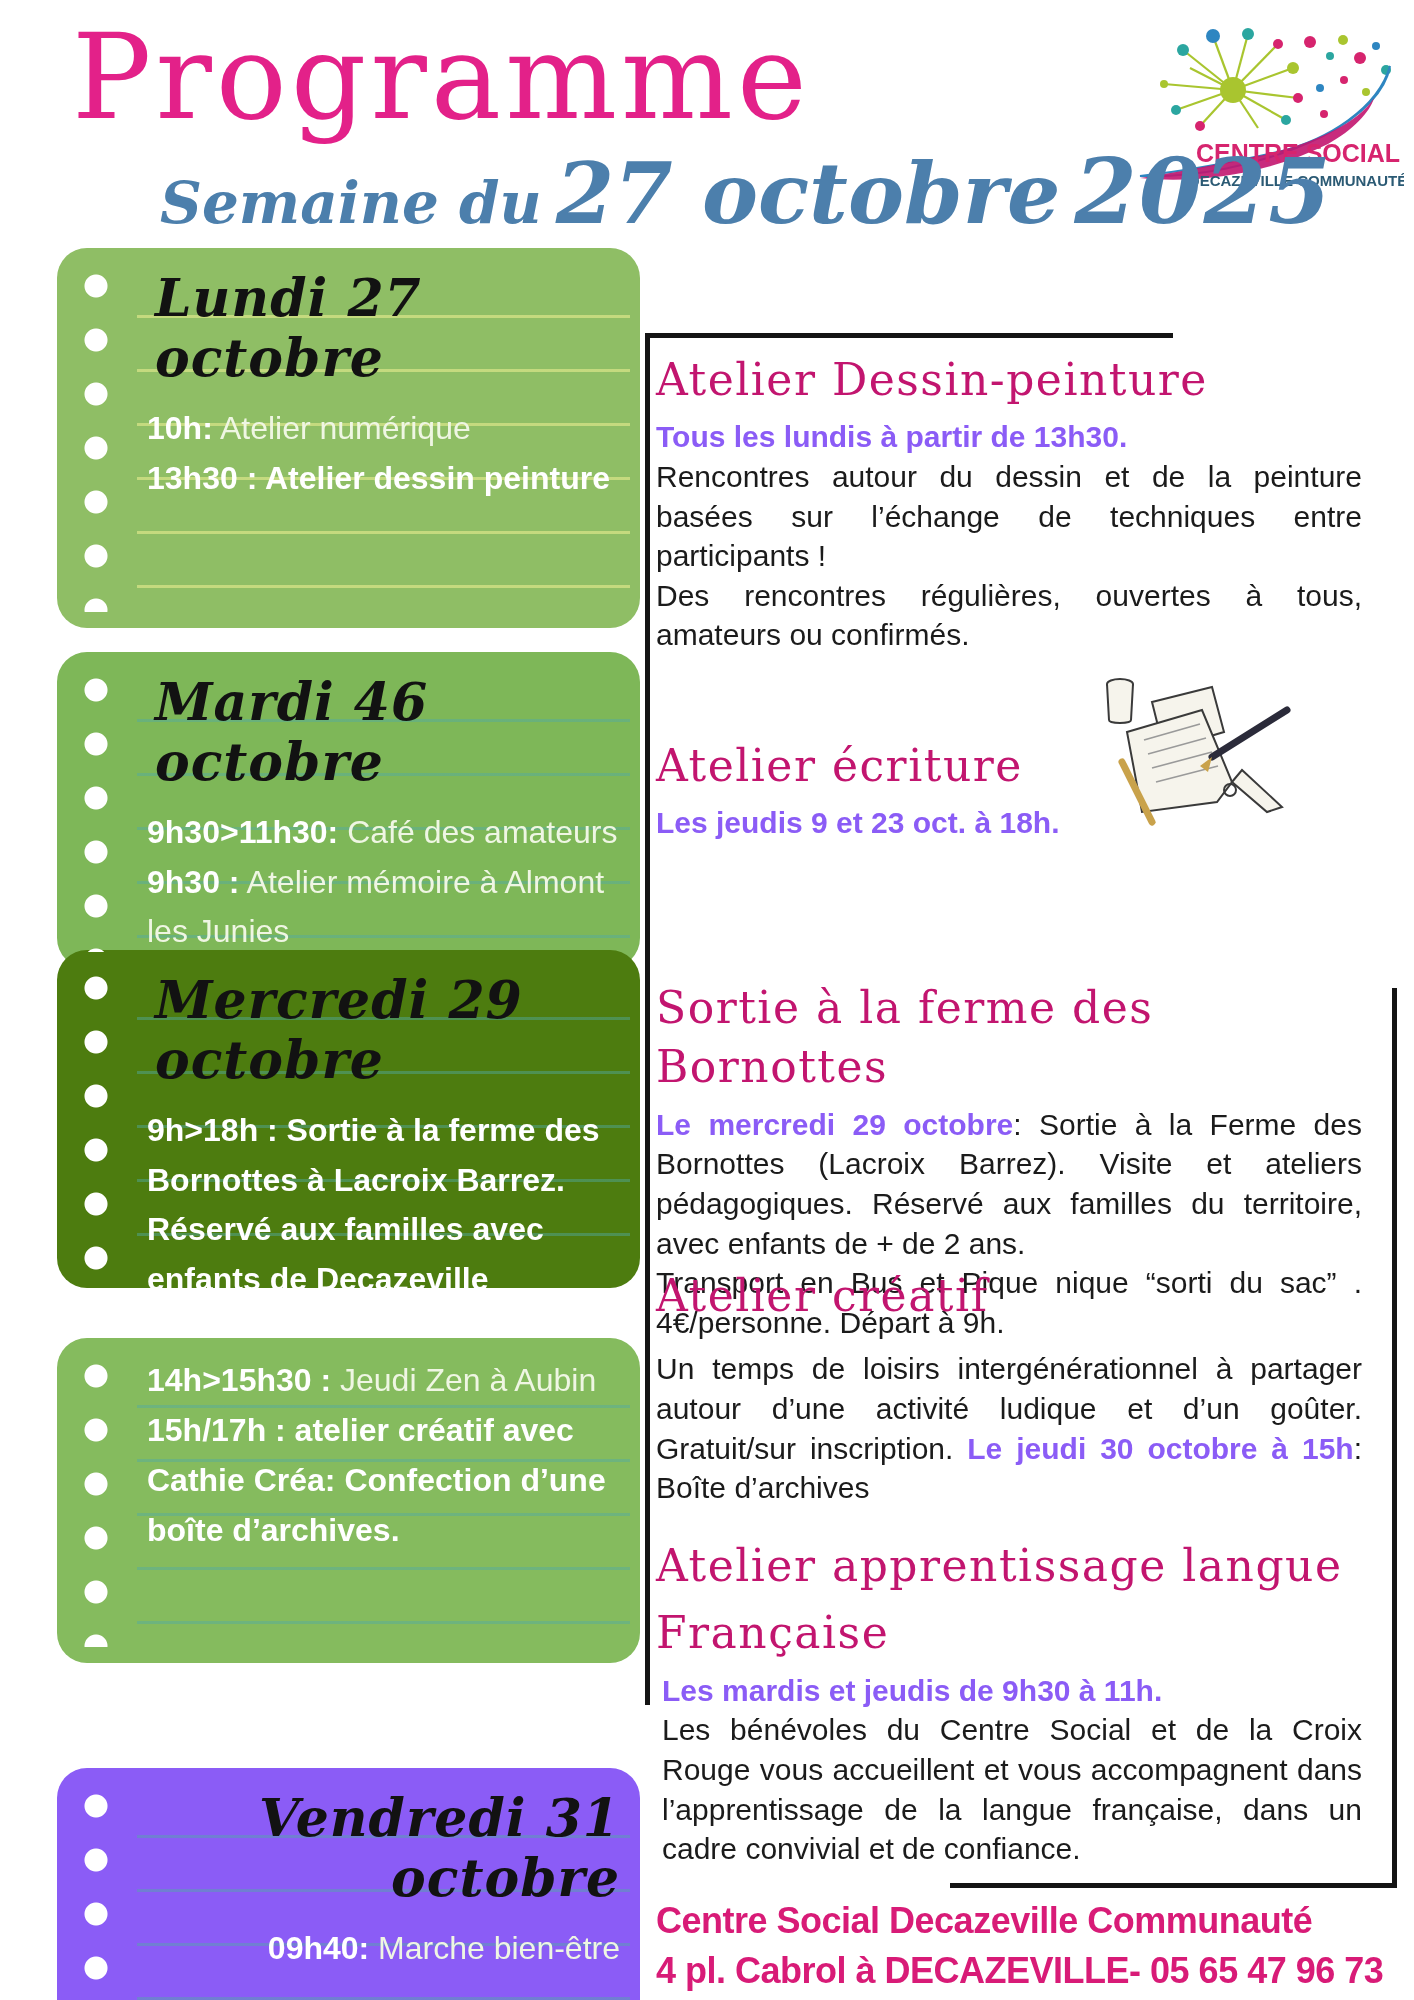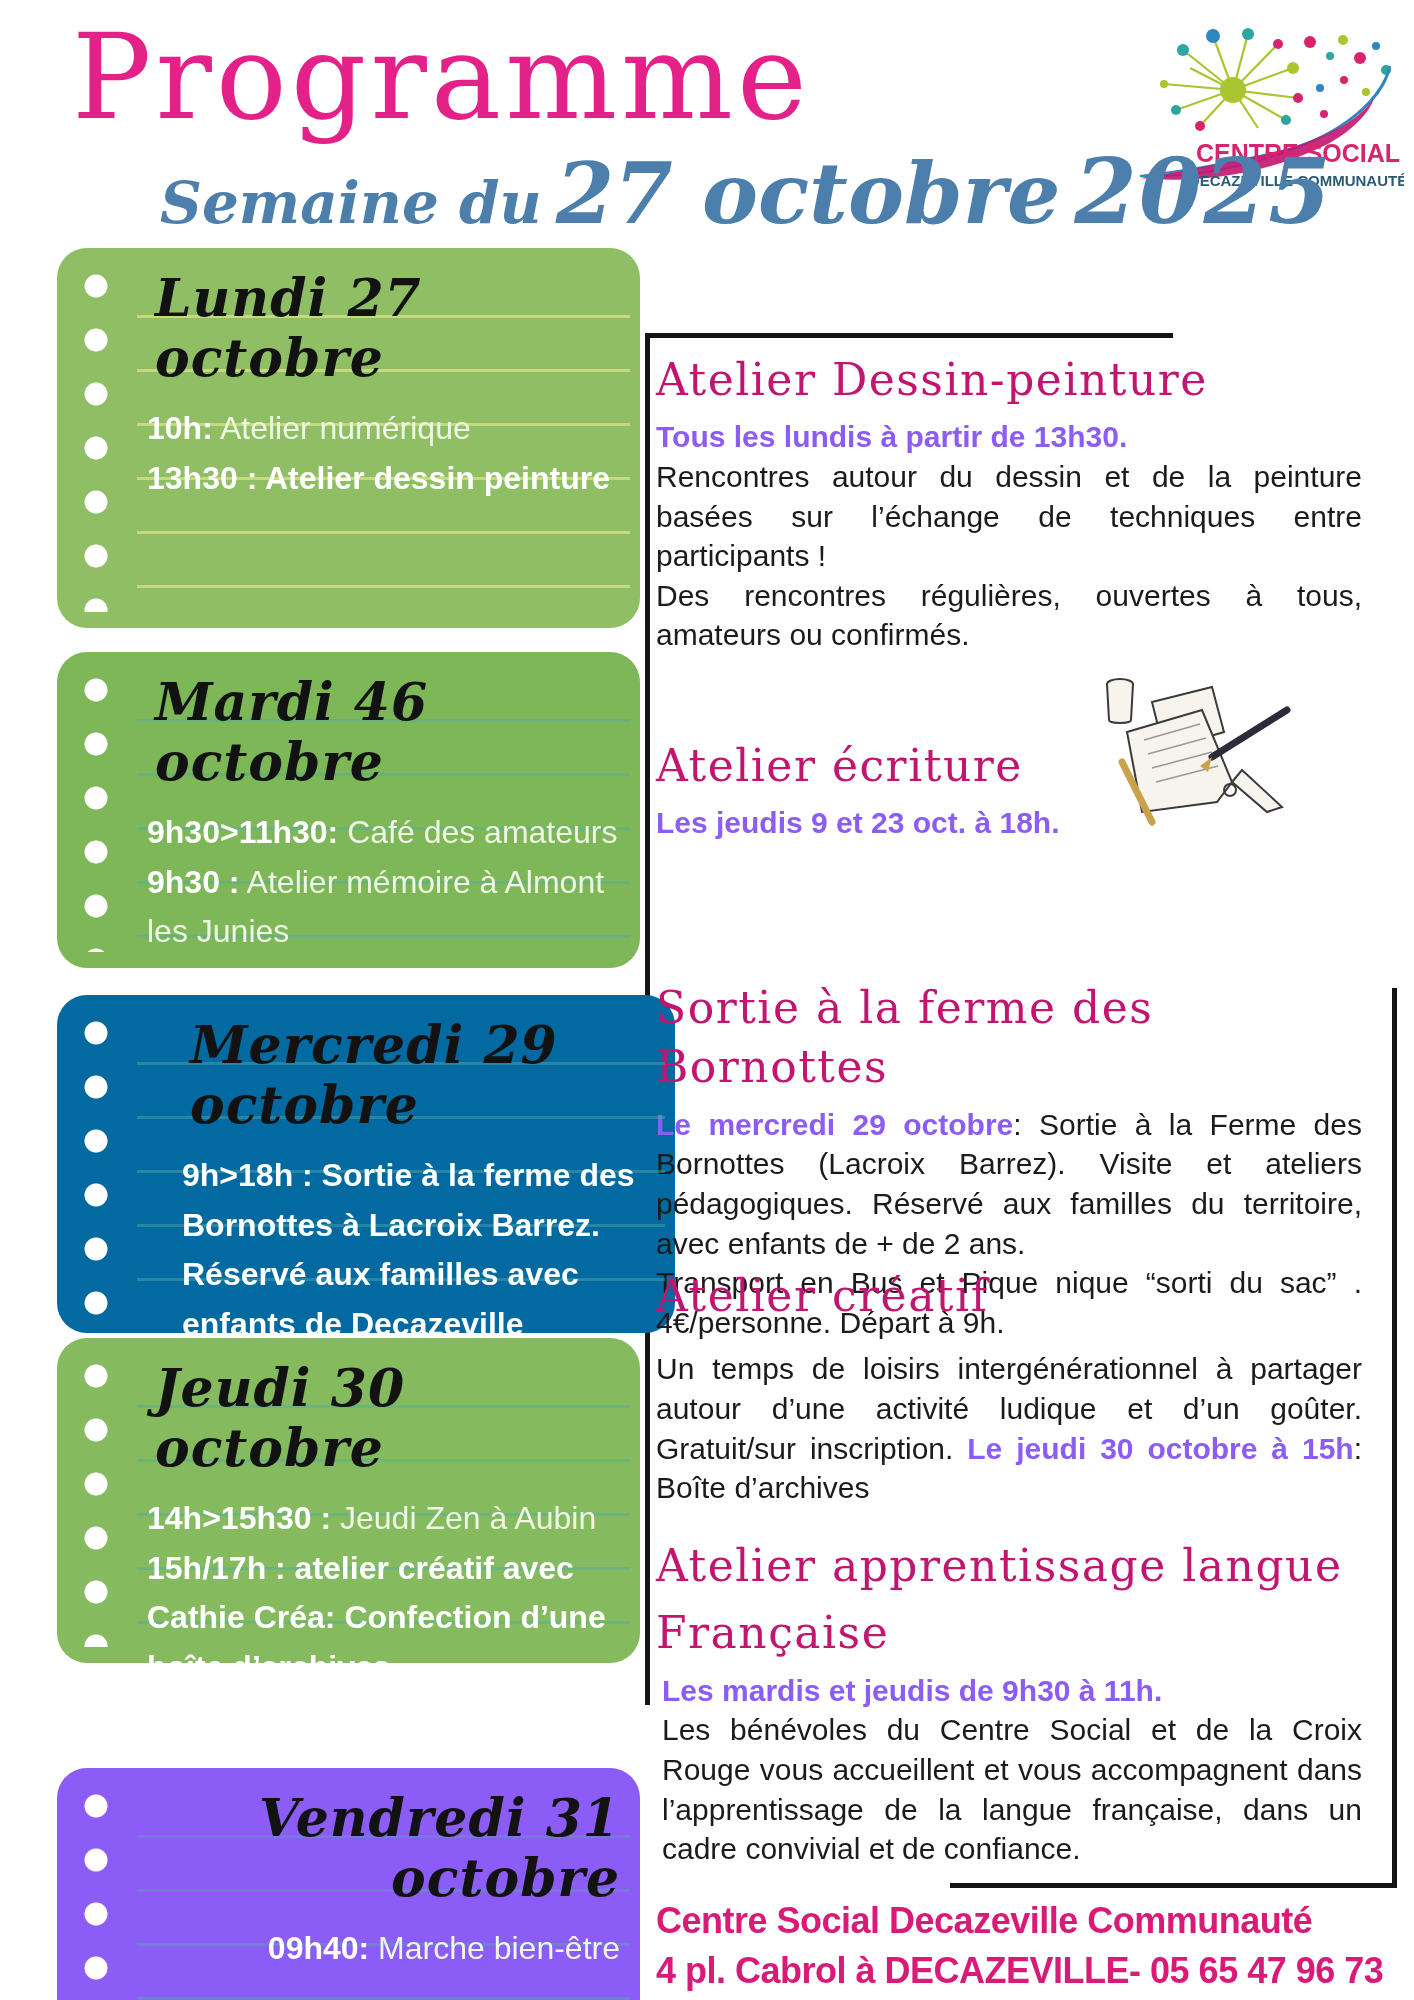--- a/index.html
+++ b/index.html
@@ -31,21 +31,21 @@
         background-image:radial-gradient(circle at 13px 12px,#fff 11px,rgba(255,255,255,0) 12px);
         background-size:26px 54px;background-repeat:repeat-y;z-index:2;}
   .card::after{content:"";position:absolute;left:80px;right:10px;top:16px;bottom:12px;
         background:repeating-linear-gradient(to bottom,transparent 0 51px,var(--line) 51px,var(--line) 54px);
         pointer-events:none;z-index:1;}
   .card .inner{position:relative;z-index:3;padding:18px 20px 10px 90px;}
   .lines-yellow{--line:rgba(225,233,140,.65);}
   .lines-teal{--line:rgba(80,170,165,.45);}
   .card-0{top:248px;height:380px;background:#8FBE65;}
   .card-1{top:652px;height:316px;background:#7EB758;}
-  .card-2{top:995px;height:338px;background:#0369a1;padding-left:35px;}
+  .card-2{top:950px;height:338px;background:#4d7c0f;}
   .card-3{top:1338px;height:325px;background:#85BB5E;}
   .card-4{top:1768px;height:320px;background:#8b5cf6;text-align:right;}
   .day-title{font-family:"DejaVu Serif",serif;font-style:italic;font-weight:700;
         color:#121212;font-size:52px;line-height:1.15;margin:2px 0 16px 8px;letter-spacing:1px;}
   .item{font-size:32px;line-height:1.56;color:#EFF6E3;margin:0;}
   .item .t{font-weight:700;color:#FFFFFF;}
   .item.all-bold .x{font-weight:700;color:#FFFFFF;}
 
   
   .sec{position:absolute;left:656px;width:706px;}
@@ -149,21 +149,20 @@
         </div>
       </div>
       <div class="card card-2 lines-teal">
         <div class="inner">
           <div class="day-title">Mercredi 29 octobre</div>
           <div class="item all-bold"><span class="t">9h&gt;18h :</span><span class="x"> Sortie à la ferme des Bornottes à Lacroix Barrez. Réservé aux familles avec enfants de Decazeville Communauté</span></div>
         </div>
       </div>
       <div class="card card-3 lines-teal">
         <div class="inner">
-          <div class="day-title">Jeudi 30 octobre</div>
           <div class="item"><span class="t">14h&gt;15h30 :</span><span class="x"> Jeudi Zen à Aubin</span></div>
           <div class="item all-bold"><span class="t">15h/17h :</span><span class="x"> atelier créatif avec Cathie Créa: Confection d’une boîte d’archives.</span></div>
         </div>
       </div>
       <div class="card card-4 lines-teal">
         <div class="inner">
           <div class="day-title">Vendredi 31 octobre</div>
           <div class="item"><span class="t">09h40:</span><span class="x"> Marche bien-être</span></div>
         </div>
       </div>

